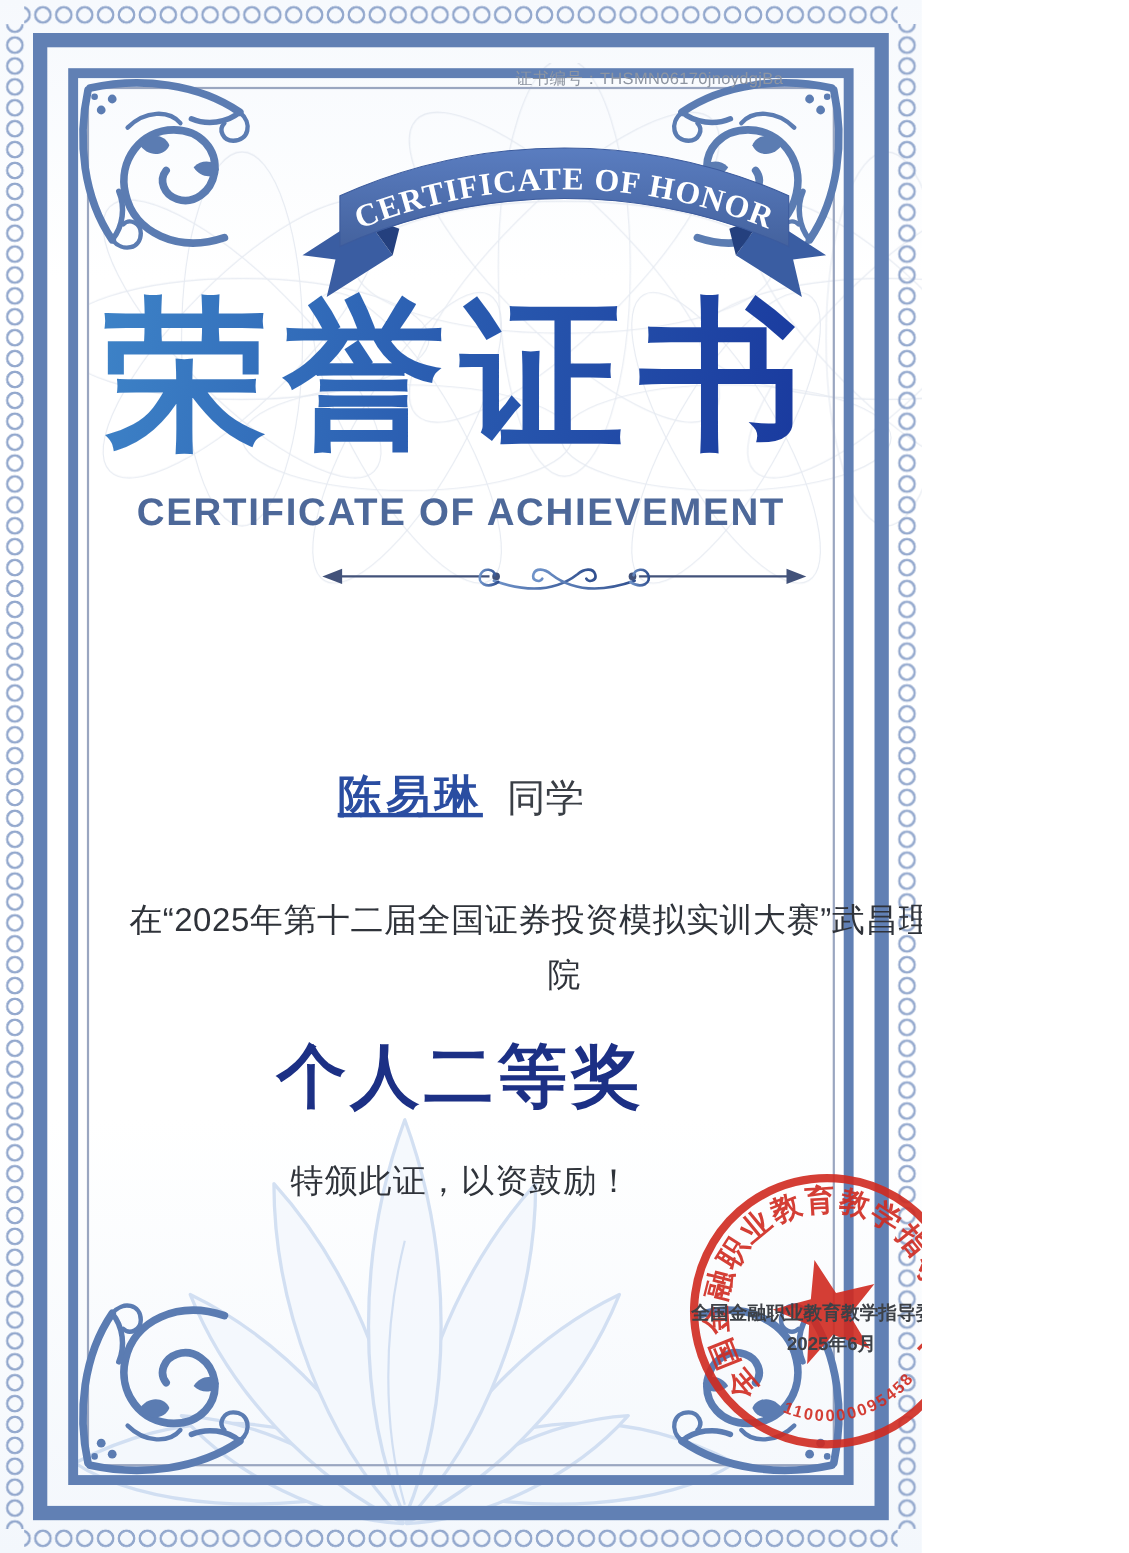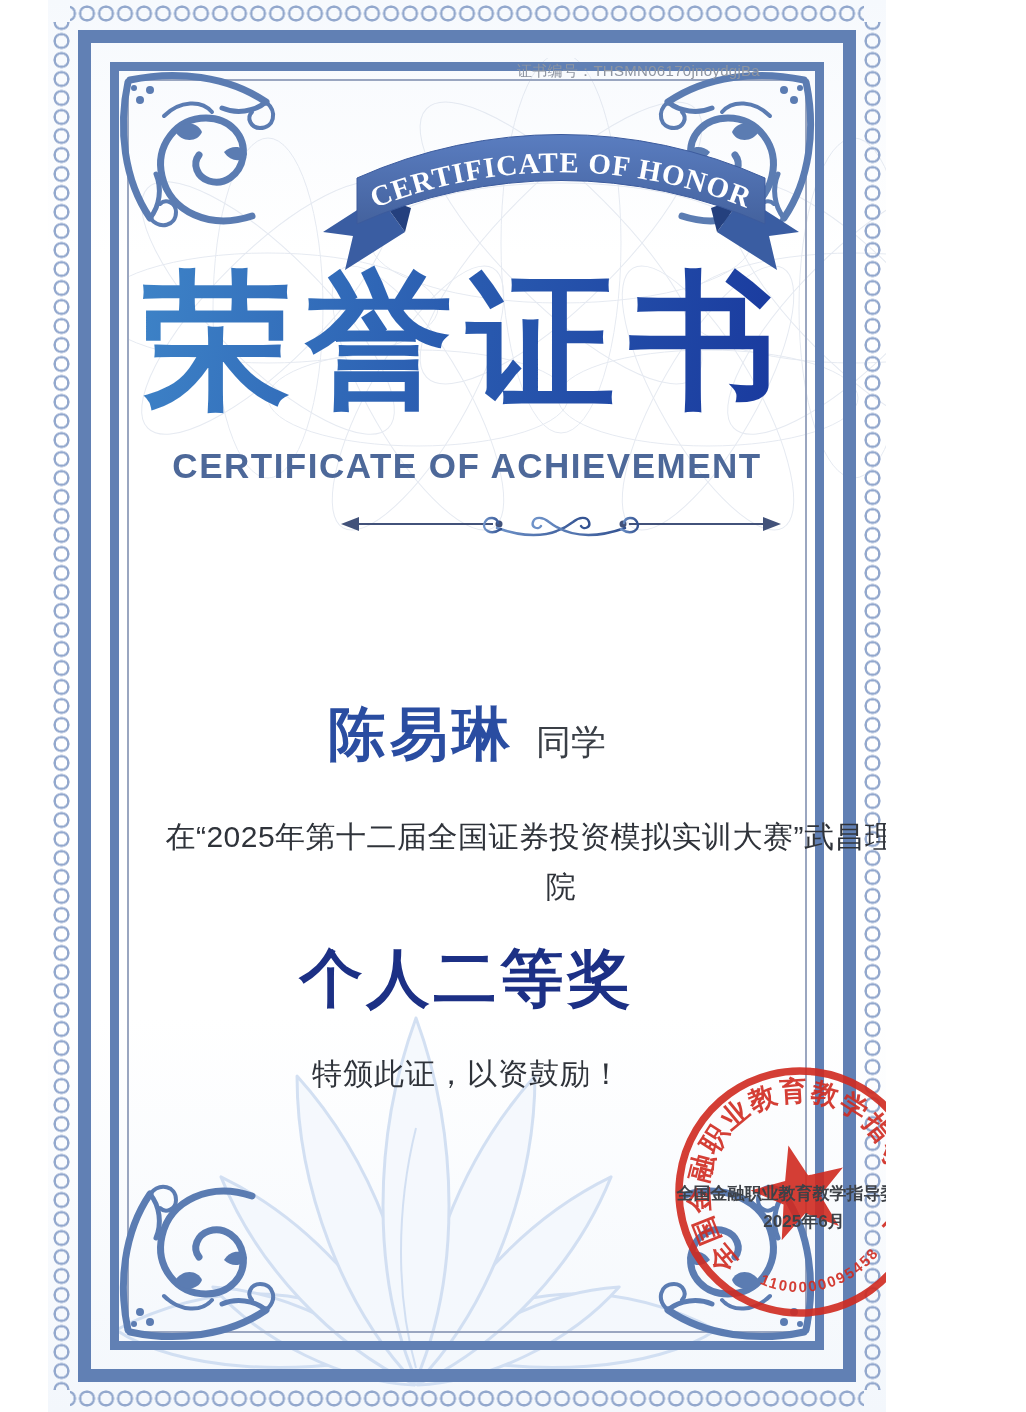--- a/index.html
+++ b/index.html
@@ -1,20 +1,19 @@
 <!DOCTYPE html>
 <html><head>
 <meta charset="utf-8">
 <style>
   html,body{margin:0;padding:0;background:#ffffff;}
   .cert{
     position:relative;width:838px;height:1412px;overflow:hidden;
     background:linear-gradient(180deg,#f6f9fd 0%,#ffffff 18%,#ffffff 72%,#f3f7fc 100%);
     font-family:"Liberation Sans",sans-serif;
-    margin-left:48px;
   }
   .abs{position:absolute;}
   
   .chain{position:absolute;z-index:4;
     background-image:radial-gradient(circle,rgba(0,0,0,0) 5.5px,#93a8cd 6px,#93a8cd 7.8px,rgba(0,0,0,0) 8.3px);
     background-size:19px 19px;background-position:center;}
   .chain.top{left:22px;right:22px;top:4px;height:19px;}
   .chain.bottom{left:22px;right:22px;bottom:4px;height:19px;}
   .chain.left{top:22px;bottom:22px;left:4px;width:19px;}
   .chain.right{top:22px;bottom:22px;right:4px;width:19px;}
@@ -36,21 +35,21 @@
     font-size:148px;font-weight:900;letter-spacing:14px;line-height:1.2;
     font-family:"DejaVu Serif","Liberation Serif",serif;
     background:linear-gradient(100deg,#3f86c9 8%,#2a5cb0 48%,#16339b 95%);
     -webkit-background-clip:text;background-clip:text;color:transparent;}
   .title-en{left:0;right:0;top:446px;z-index:6;text-align:center;
     font-size:35px;font-weight:600;letter-spacing:1.5px;color:#4d6899;}
   .divider{left:283px;top:502px;z-index:6;}
   .school{left:0;right:0;top:586px;z-index:6;text-align:center;
     font-size:36px;color:#3a3f46;letter-spacing:2px;}
   .name-row{left:0;right:0;top:696px;z-index:6;display:flex;justify-content:center;align-items:baseline;gap:22px;}
-  .student-name{font-size:58px;font-weight:700;color:#2a4da1;letter-spacing:4px;}
+  .student-name{font-size:40px;font-weight:700;color:#2a4da1;letter-spacing:4px;text-decoration:underline;}
   .student-suffix{font-size:35px;color:#3a3f46;}
   .body-text{left:103px;width:820px;top:812px;z-index:6;text-align:center;
     font-size:30px;line-height:50px;color:#2f333a;letter-spacing:.5px;}
   .award{left:0;right:0;top:936px;z-index:6;text-align:center;
     font-size:63px;font-weight:900;letter-spacing:4px;color:#1c3085;
     font-family:"DejaVu Serif","Liberation Serif",serif;}
   .closing{left:0;right:0;top:1054px;z-index:6;text-align:center;
     font-size:30px;color:#2f333a;letter-spacing:1px;}
   .seal{left:612px;top:1052px;z-index:7;transform:rotate(-14deg);opacity:.9;}
   .issuer{left:628px;top:1182px;width:256px;z-index:8;text-align:center;

